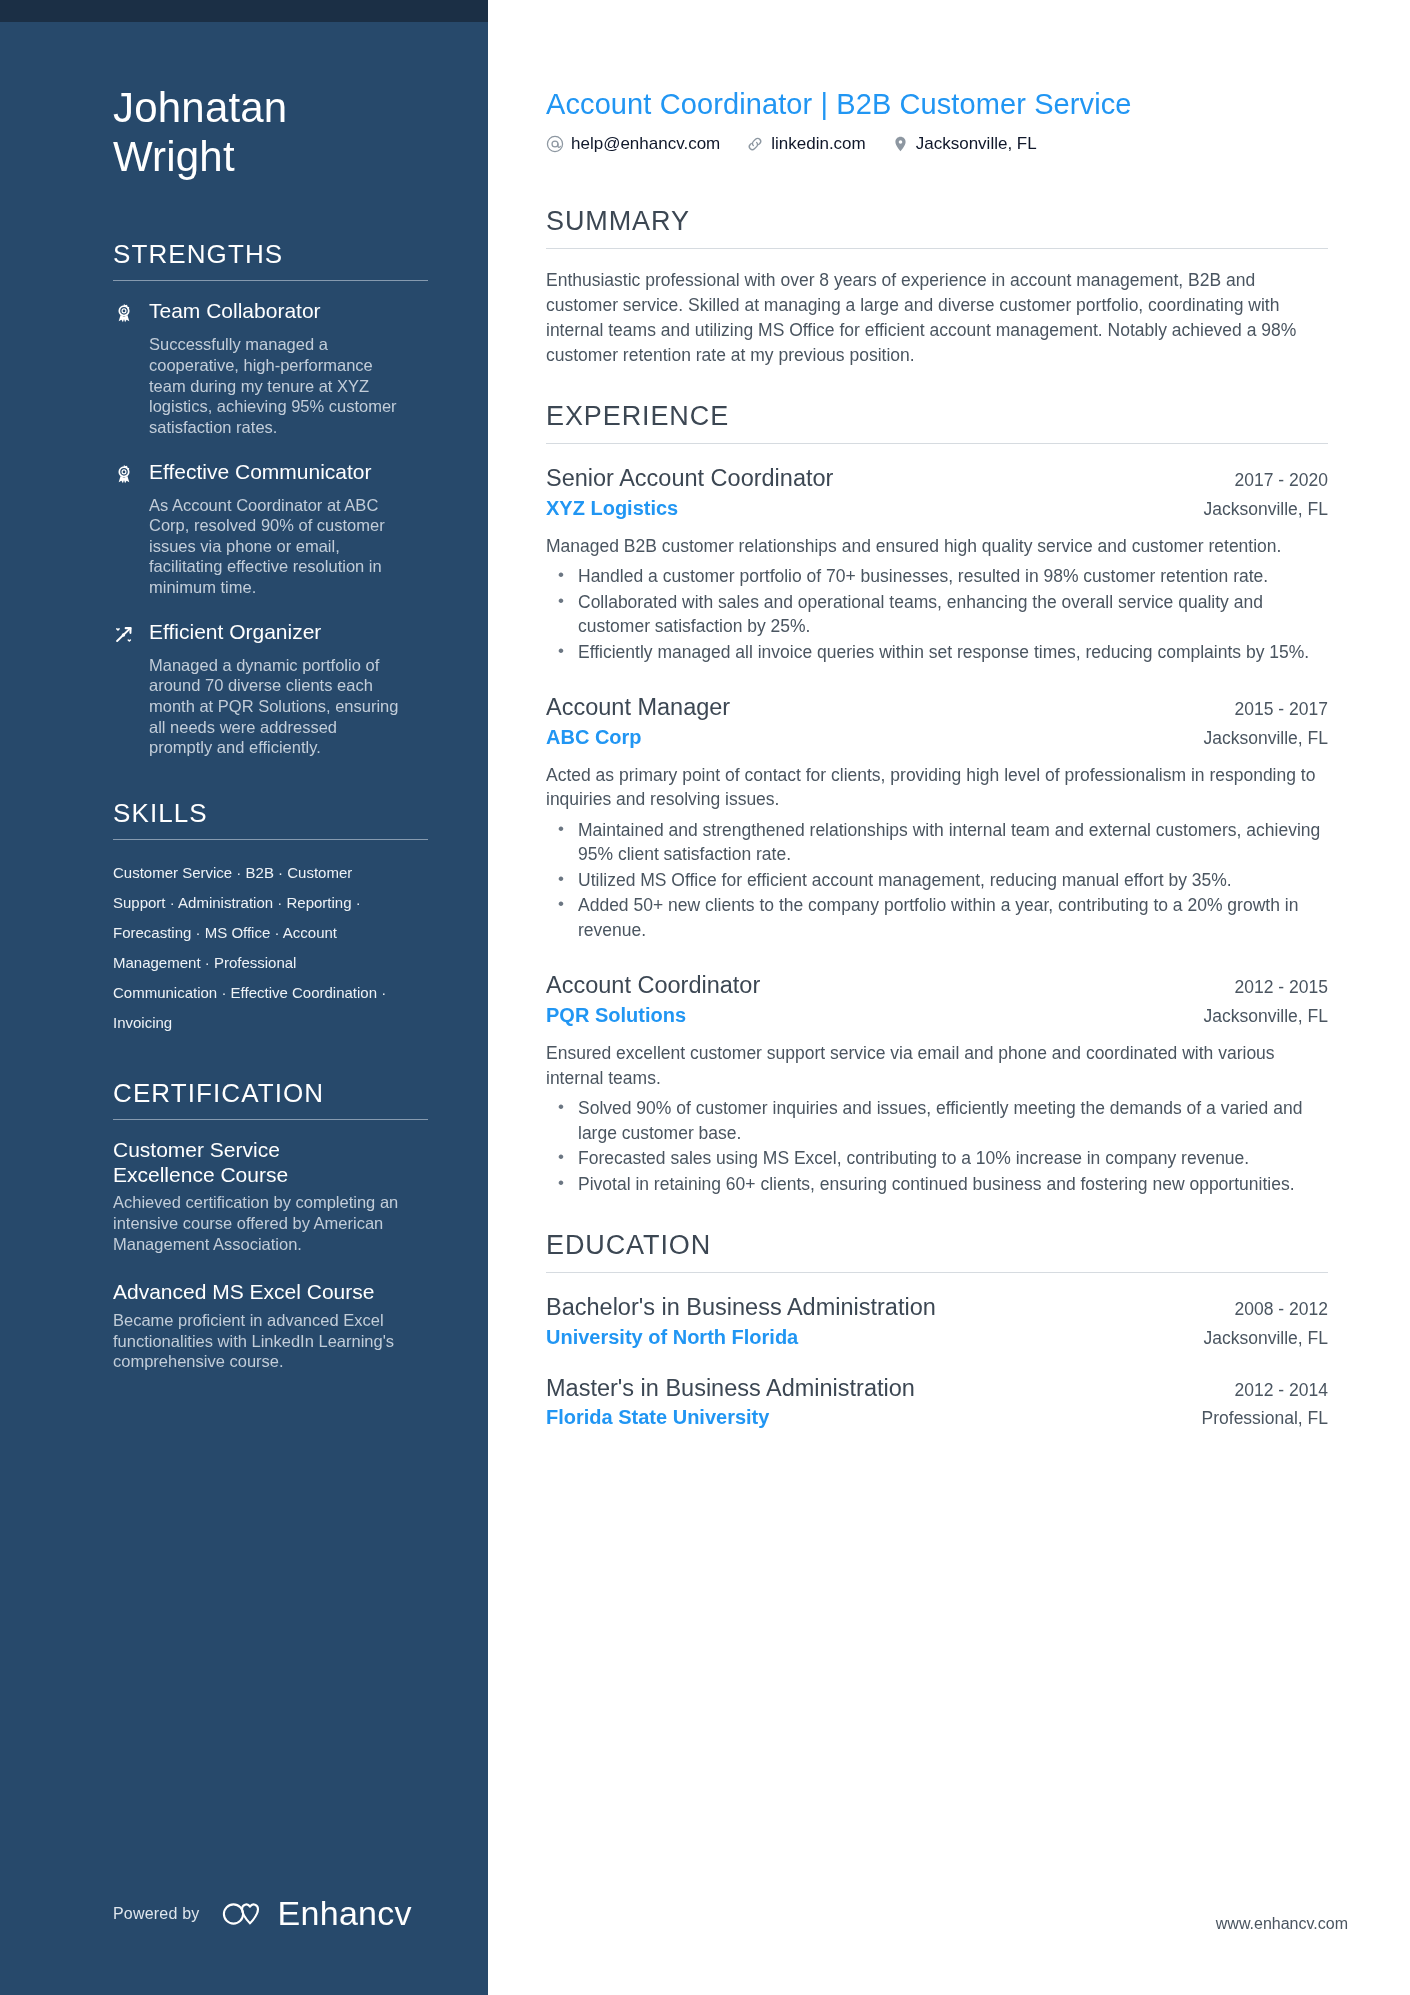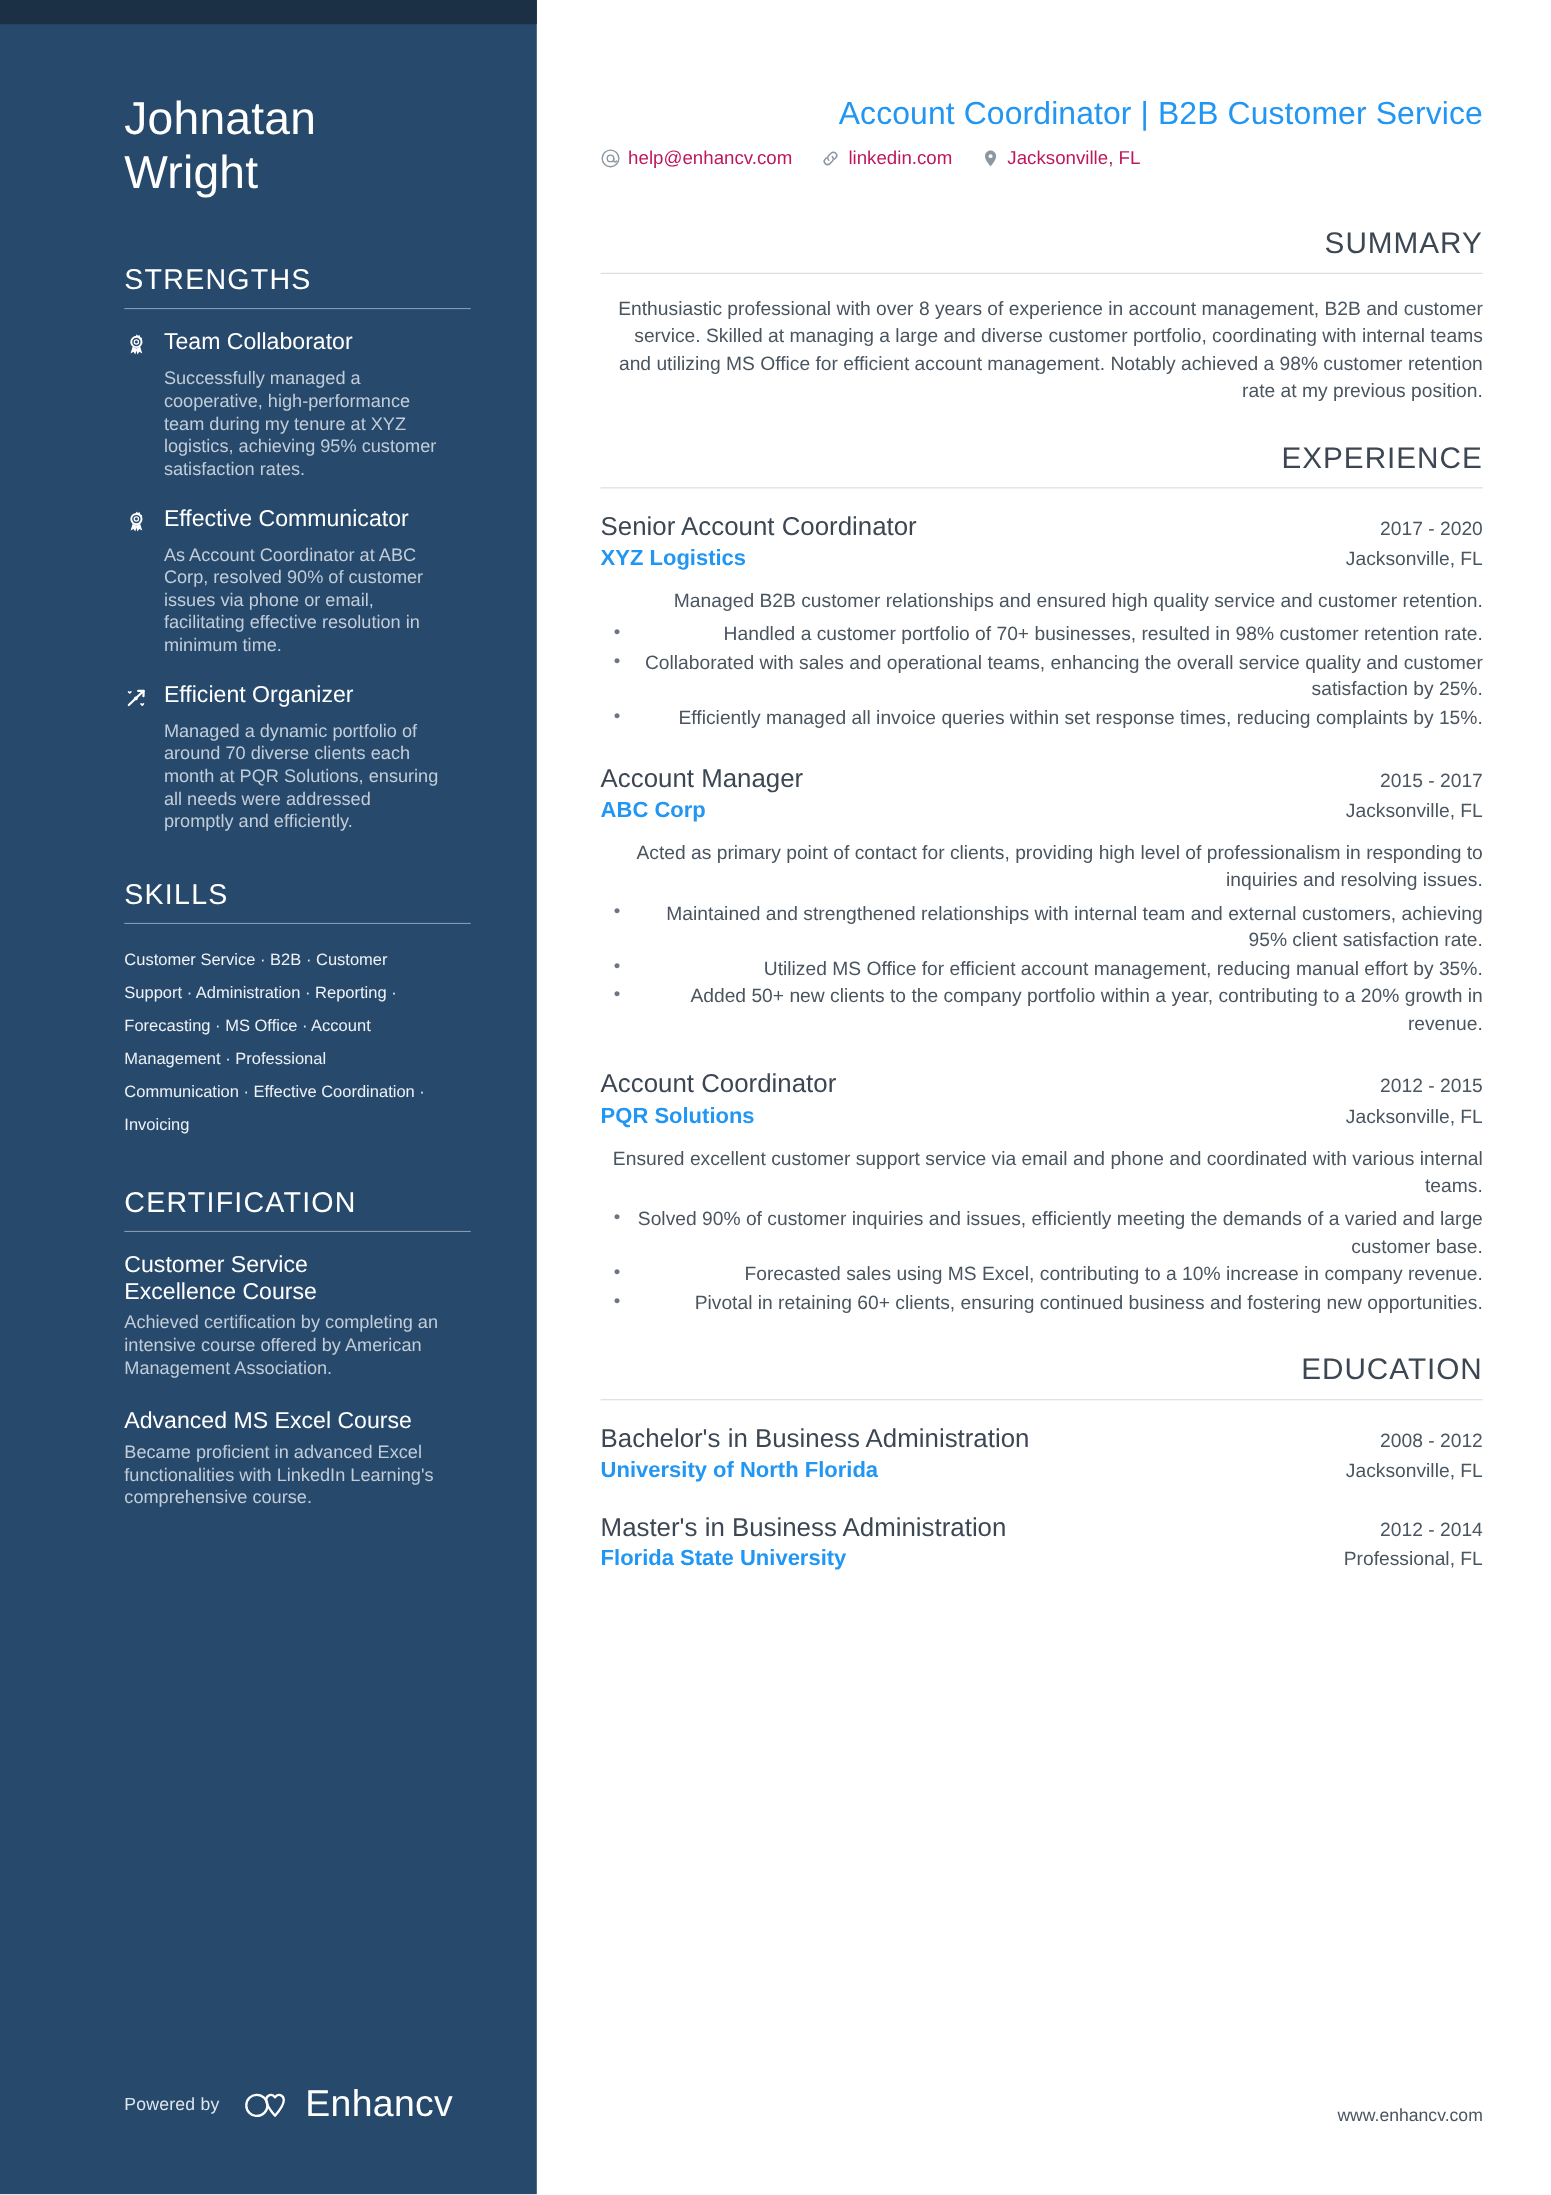--- a/index.html
+++ b/index.html
@@ -140,37 +140,36 @@
   .enhancv-word {
     font-size: 34px;
     font-weight: 300;
     color: #ffffff;
     letter-spacing: .3px;
   }
 
   
   .main {
     flex: 1;
-    padding: 88px 62px 0 58px;
+    padding: 88px 82px 0 58px;
     position: relative;
-    text-align: right;
   }
   .job-title {
     font-size: 29px;
     font-weight: 400;
     color: #2196f3;
     letter-spacing: .1px;
     margin-bottom: 13px;
   }
   .contact-row {
     display: flex;
     align-items: center;
     gap: 26px;
     font-size: 17px;
-    color: #be185d;
+    color: #0f172a;
     margin-bottom: 52px;
   }
   .contact-item {
     display: flex;
     align-items: center;
     gap: 7px;
   }
   .contact-item svg { display: block; flex: 0 0 auto; }
 
   .main-section { margin-bottom: 34px; }

